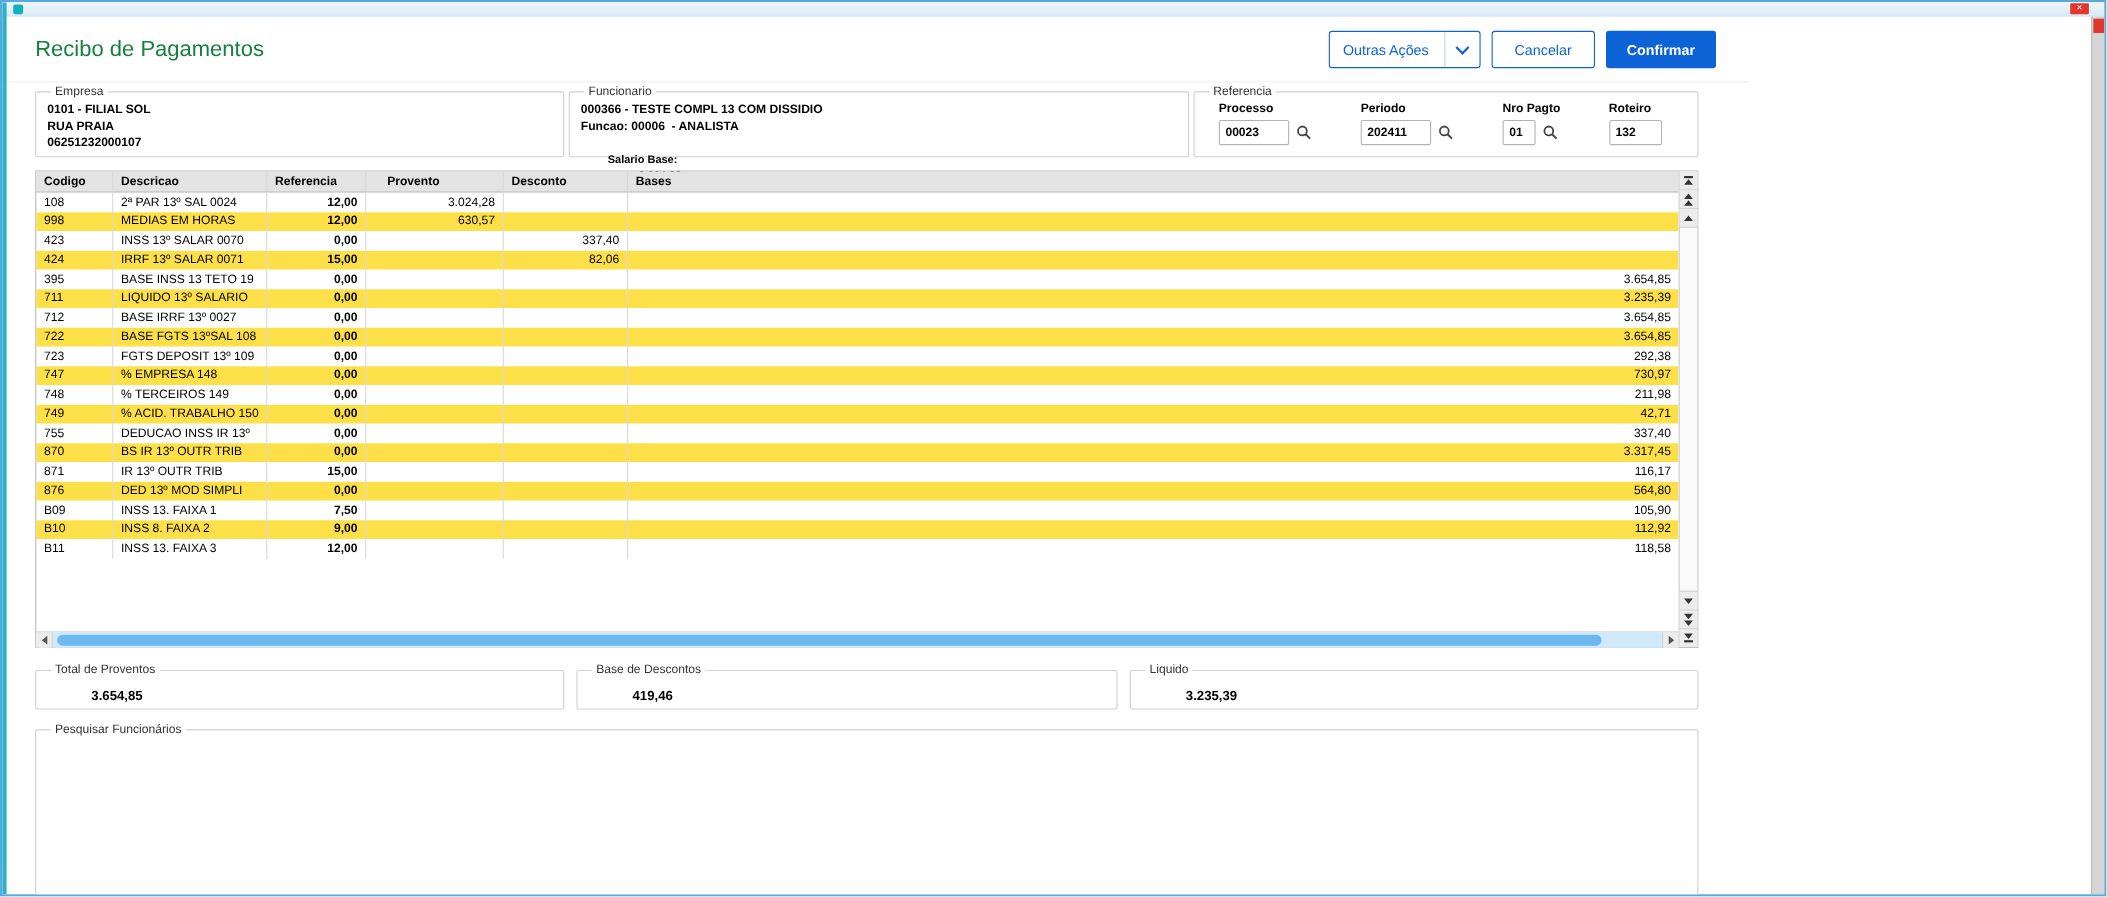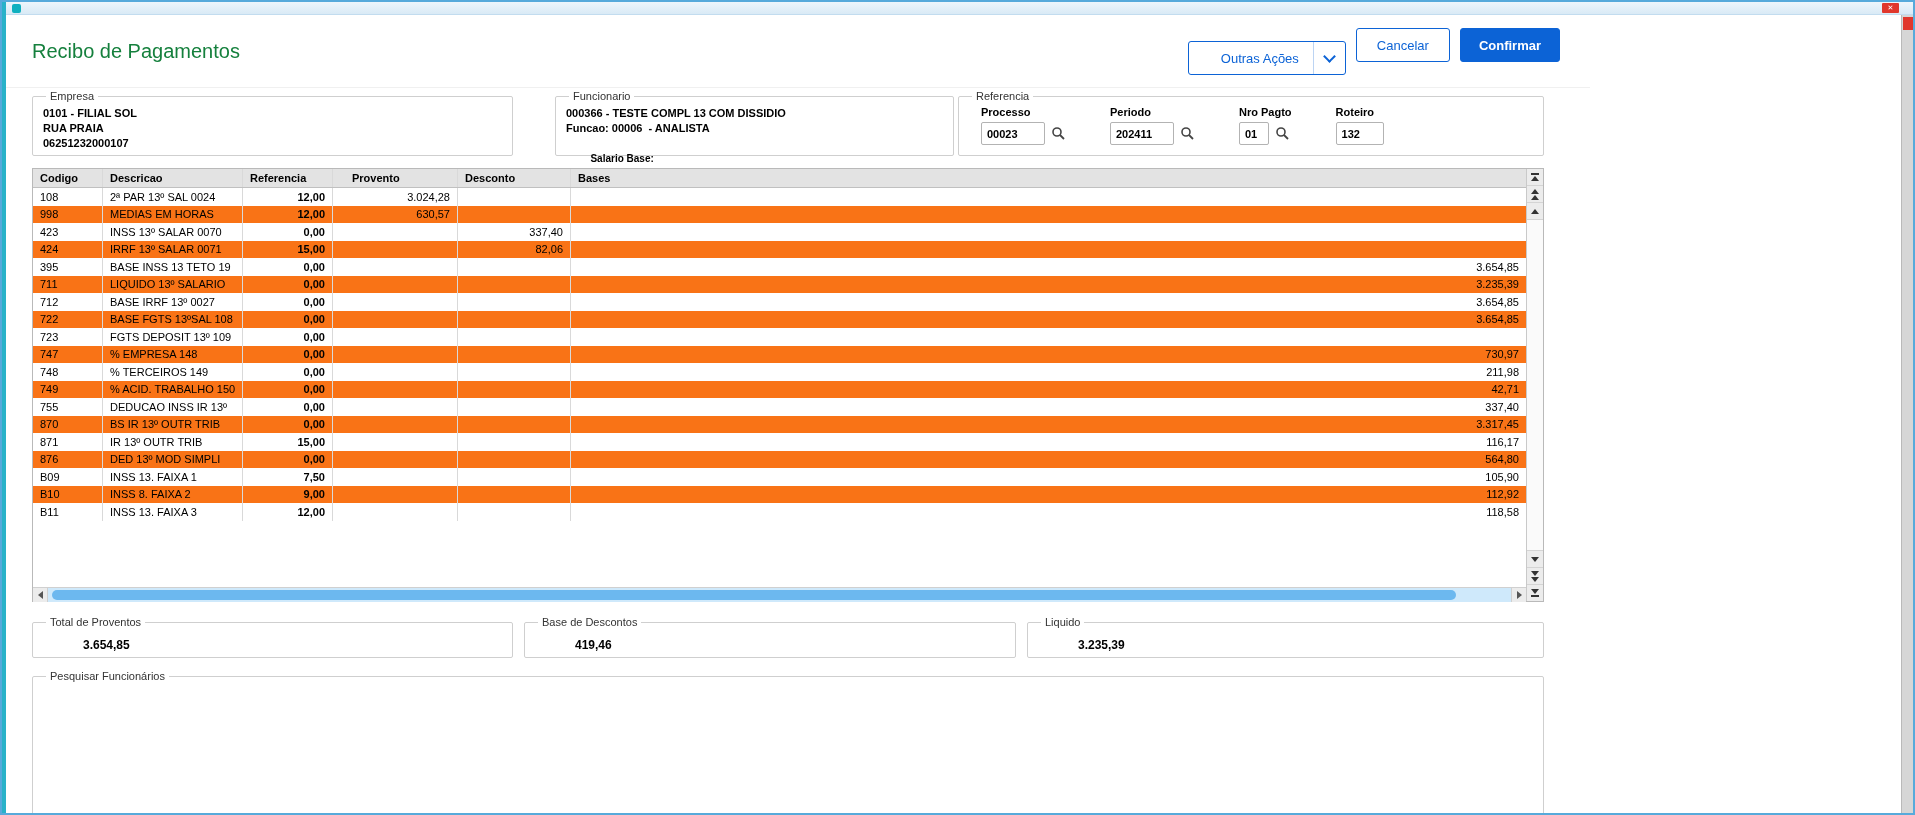--- a/index.html
+++ b/index.html
@@ -47,39 +47,39 @@
   }
   .page-title { color:#15803d; font-size:20px; }
   .header-buttons { display:flex; gap:10px; }
   .btn {
     height:34px; border-radius:3px; font-size:13px;
     display:inline-flex; align-items:center; justify-content:center;
     cursor:pointer; font-family:"Liberation Sans",sans-serif; background:#fff;
   }
   .btn-outline { border:1px solid #0c63d6; color:#0c63d6; }
   .btn-cancel { padding:0 20px; }
-  .btn-outras { padding:0 0 0 32px;margin-top:13px; }
+  .btn-outras { padding:0 0 0 12px; }
   .chev {
     margin-left:14px; border-left:1px solid #bcd4f3; height:32px;
     display:flex; align-items:center; padding:0 11px;
   }
   .chev::after {
     content:''; width:7px; height:7px;
     border-right:2px solid #0c63d6; border-bottom:2px solid #0c63d6;
     transform:rotate(45deg); margin-top:-4px;
   }
   .btn-primary { background:#0c63d6; border:1px solid #0c63d6; color:#fff; font-weight:bold; padding:0 18px; }
 
   
   fieldset { border:1px solid #cfcfcf; border-radius:2px; background:#fff; }
   legend { font-size:11px; color:#333; padding:0 4px; margin-left:3px; }
   .boxes { display:flex; gap:4px; margin:2px 0 0 30px; width:1512px; }
   .boxes fieldset { height:66px; padding:4px 10px 6px 10px; }
   .fs-empresa { width:481px; }
-  .fs-func    { width:399px;margin-left:38px; }
+  .fs-func    { width:564px; }
   .fs-ref     { flex:1; }
   .bold-line { font-size:11px; font-weight:bold; color:#000; line-height:15px; white-space:pre; }
   .sal-row span { font-size:10px; font-weight:bold; }
   .sal-val { margin-left:28px; }
 
   .ref-fields { display:flex; padding-left:12px; gap:44px; }
   .field label { display:block; font-size:11px; font-weight:bold; color:#000; margin-bottom:4px; }
   .field-row { display:flex; align-items:center; }
   .field input {
     height:23px; border:1px solid #b3b3b3; border-radius:2px;
@@ -103,21 +103,21 @@
   }
   .gc.r { justify-content:flex-end; }
   .c-cod   { width:70px; }
   .c-desc  { width:140px; }
   .c-ref   { width:90px;font-weight:bold; }
   .c-prov  { width:113px;margin-left:12px; }
   .c-desc2 { width:113px; }
   .c-bases { flex:1; border-right:none; }
   .gbody { flex:1; overflow:hidden; }
   .grow { display:flex; height:17.5px; cursor:pointer; }
-  .grow.odd { background:#f97316; }
+  .grow.odd { background:#fde047; }
 
   
   .hscroll { height:14px; border-top:1px solid #d0d0d0; display:flex; align-items:center; background:#f6fafd; }
   .h-arrow { width:15px; height:14px; display:flex; align-items:center; justify-content:center; cursor:pointer; background:#ececec; border-right:1px solid #d0d0d0;}
   .h-arrow:last-child { border-left:1px solid #d0d0d0; border-right:none; }
   .h-track { flex:1; height:14px; background:#cfe9fb; position:relative; }
   .h-thumb { position:absolute; top:2px; left:4px; width:96%; height:10px; background:#6cb8ef; border-radius:5px; cursor:grab; }
   .tri-l { width:0;height:0;border-top:4px solid transparent;border-bottom:4px solid transparent;border-right:5px solid #555; }
   .tri-r { width:0;height:0;border-top:4px solid transparent;border-bottom:4px solid transparent;border-left:5px solid #555; }
 
@@ -314,20 +314,21 @@
             <div class="gc c-prov r"></div>
             <div class="gc c-desc2 r"></div>
             <div class="gc c-bases r">3.654,85</div>
           </div>
           <div class="grow">
             <div class="gc c-cod">723</div>
             <div class="gc c-desc">FGTS DEPOSIT 13º 109</div>
             <div class="gc c-ref r">0,00</div>
             <div class="gc c-prov r"></div>
             <div class="gc c-desc2 r"></div>
+            <div class="gc c-bases r">292,38</div>
           </div>
           <div class="grow odd">
             <div class="gc c-cod">747</div>
             <div class="gc c-desc">% EMPRESA  148</div>
             <div class="gc c-ref r">0,00</div>
             <div class="gc c-prov r"></div>
             <div class="gc c-desc2 r"></div>
             <div class="gc c-bases r">730,97</div>
           </div>
           <div class="grow">

